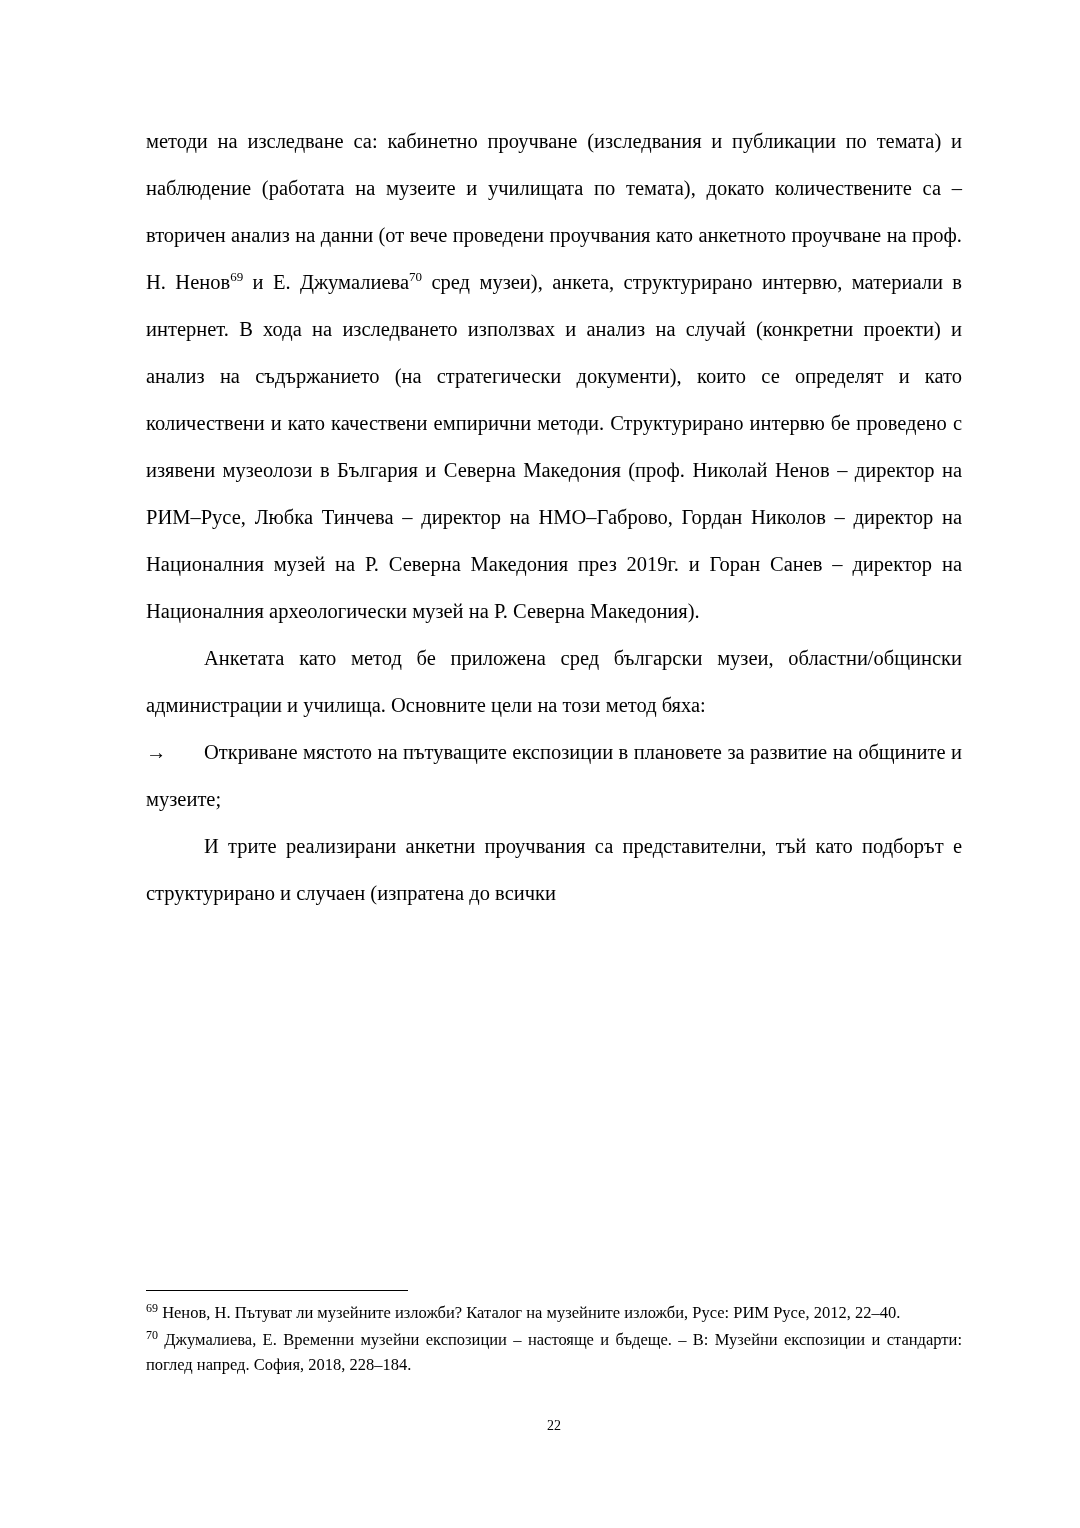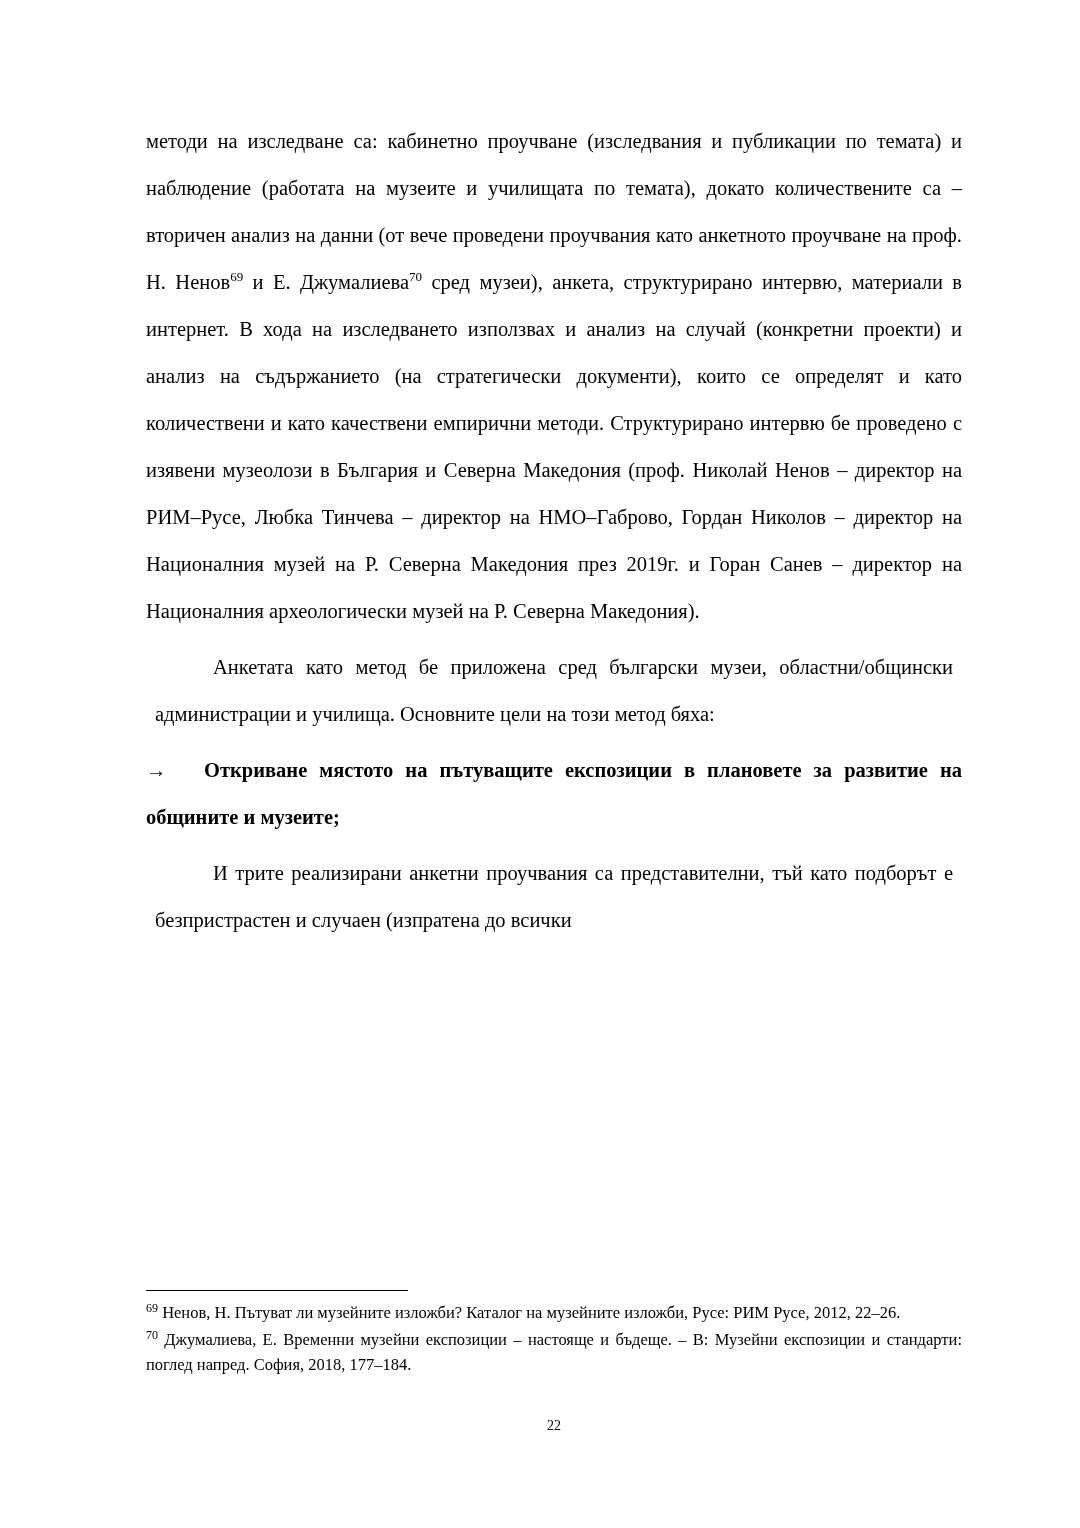--- a/index.html
+++ b/index.html
@@ -28,27 +28,26 @@
     font-size: 20.5px;
     line-height: 47px;
     text-align: justify;
     text-justify: inter-word;
   }
   p.para {
     margin: 0;
     text-indent: 0;
   }
   p.indent {
-    margin: 9px;
+    margin: 0;
     text-indent: 58px;
   }
   .bullet-row {
     display: block;
     margin: 0;
-    font-weight: bold;
   }
   .arrow {
     display: inline-block;
     width: 58px;
   }
   sup {
     font-size: 13px;
     vertical-align: super;
     line-height: 0;
   }
@@ -90,25 +89,25 @@
   <div class="body-text">
 
     <p class="para"><span>методи на изследване са: кабинетно проучване (изследвания и публикации по темата) и наблюдение (работата на музеите и училищата по темата), докато количествените са – вторичен анализ на данни (от вече проведени проучвания като анкетното проучване на проф. Н. Ненов</span><sup>69</sup><span> и Е. Джумалиева</span><sup>70</sup><span> сред музеи), анкета, структурирано интервю, материали в интернет. В хода на изследването използвах и анализ на случай (конкретни проекти) и анализ на съдържанието (на стратегически документи), които се определят и като количествени и като качествени емпирични методи. Структурирано интервю бе проведено с изявени музеолози в България и Северна Македония (проф. Николай Ненов – директор на РИМ–Русе, Любка Тинчева – директор на НМО–Габрово, Гордан Николов – директор на Националния музей на Р. Северна Македония през 2019г. и Горан Санев – директор на Националния археологически музей на Р. Северна Македония).</span></p>
 
     <p class="indent">Анкетата като метод бе приложена сред български музеи, областни/общински администрации и училища. Основните цели на този метод бяха:</p>
 
     <p class="bullet-row"><span class="arrow">→</span><span>Откриване мястото на пътуващите експозиции в плановете за развитие на общините и музеите;</span></p>
 
 
 
-    <p class="indent">И трите реализирани анкетни проучвания са представителни, тъй като подборът е безпристрастен   и случаен (изпратена до всички</p>
+    <p class="indent">И трите реализирани анкетни проучвания са представителни, тъй като подборът е структурирано   и случаен (изпратена до всички</p>
 
   </div>
 
   <div class="footnote-area">
     <div class="footnote-rule"></div>
-    <p class="footnote"><sup>69</sup><span> Ненов, Н. Пътуват ли музейните изложби? Каталог на музейните изложби, Русе: РИМ Русе, 2012, 22–26.</span></p>
-    <p class="footnote"><sup>70</sup><span> Джумалиева, Е. Временни музейни експозиции – настояще и бъдеще. – В: Музейни експозиции и стандарти: поглед напред. София, 2018, 177–184.</span></p>
+    <p class="footnote"><sup>69</sup><span> Ненов, Н. Пътуват ли музейните изложби? Каталог на музейните изложби, Русе: РИМ Русе, 2012, 22–40.</span></p>
+    <p class="footnote"><sup>70</sup><span> Джумалиева, Е. Временни музейни експозиции – настояще и бъдеще. – В: Музейни експозиции и стандарти: поглед напред. София, 2018, 228–184.</span></p>
   </div>
 
   <div class="page-number">22</div>
 
 </div>
 
 </body></html>

